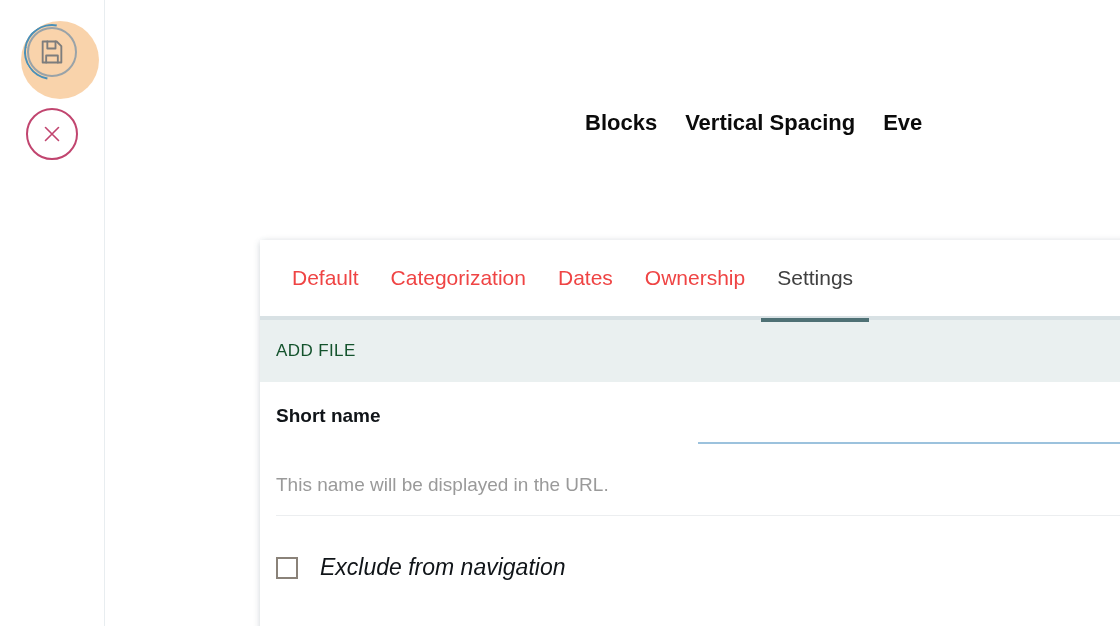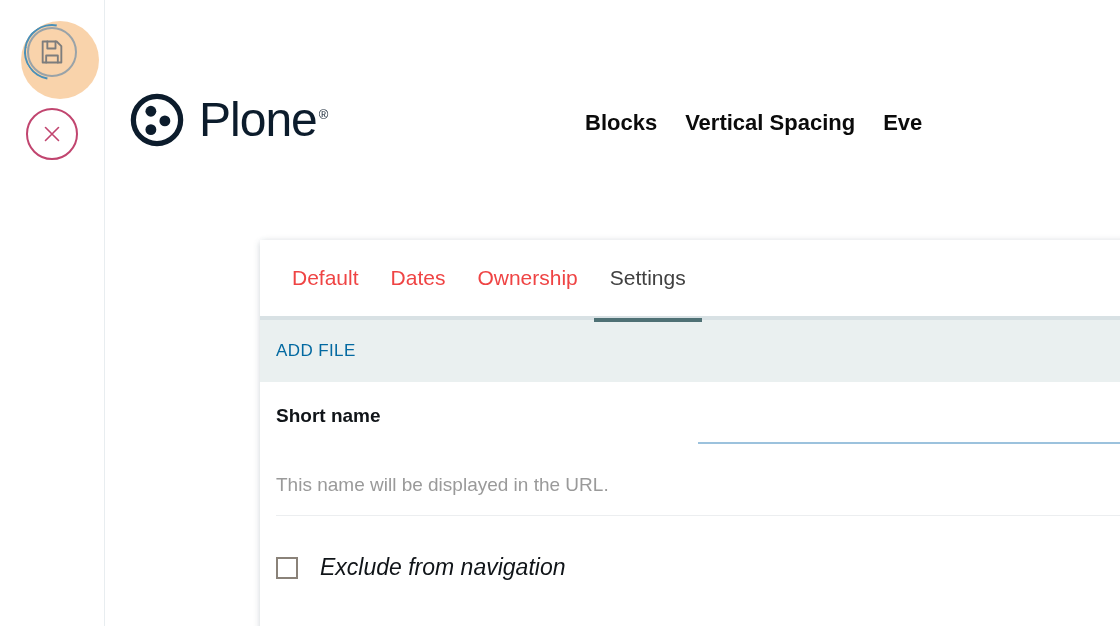--- a/index.html
+++ b/index.html
@@ -205,21 +205,21 @@
   #section-band {
     height: 62px;
     background: #eaf0f0;
     display: flex;
     align-items: center;
     padding-left: 16px;
     box-sizing: border-box;
   }
   #section-title {
     font-size: 17px;
-    color: #0369a1;
+    color: #14532d;
     letter-spacing: 0.4px;
   }
 
   #form-body {
     padding: 0 16px;
     background: #ffffff;
   }
 
   .field-row {
     position: relative;
@@ -304,42 +304,34 @@
         <svg width="26" height="26" viewBox="0 0 24 24" fill="none" stroke="#c1456f" stroke-width="1.5" stroke-linecap="round">
           <path d="M6 6l12 12M18 6L6 18"></path>
         </svg>
       </div>
     </div>
 
   </div>
 
   <div id="header">
 
-    <div id="logo-area">
-      <svg id="logo-mark" viewBox="0 0 64 64">
-        <circle cx="32" cy="32" r="27" fill="none" stroke="#0c1c2c" stroke-width="6"></circle>
-        <circle cx="25" cy="22" r="6.2" fill="#0c1c2c"></circle>
-        <circle cx="41" cy="33" r="6.2" fill="#0c1c2c"></circle>
-        <circle cx="25" cy="43" r="6.2" fill="#0c1c2c"></circle>
-      </svg>
-      <div id="logo-word"><span>Plone</span><span id="logo-tm">®</span></div>
-    </div>
 
     <nav id="mainnav">
       <a class="nav-item" href="#">Blocks</a>
       <a class="nav-item" href="#">Vertical Spacing</a>
       <a class="nav-item" href="#">Eve</a>
     </nav>
 
   </div>
 
   <div id="panel">
 
     <div id="tabstrip">
       <div class="tab">Default</div>
+      <div class="tab">Categorization</div>
       <div class="tab">Dates</div>
       <div class="tab">Ownership</div>
       <div class="tab active">Settings</div>
     </div>
 
     <div id="section-band">
       <span id="section-title">ADD FILE</span>
     </div>
 
     <div id="form-body">

